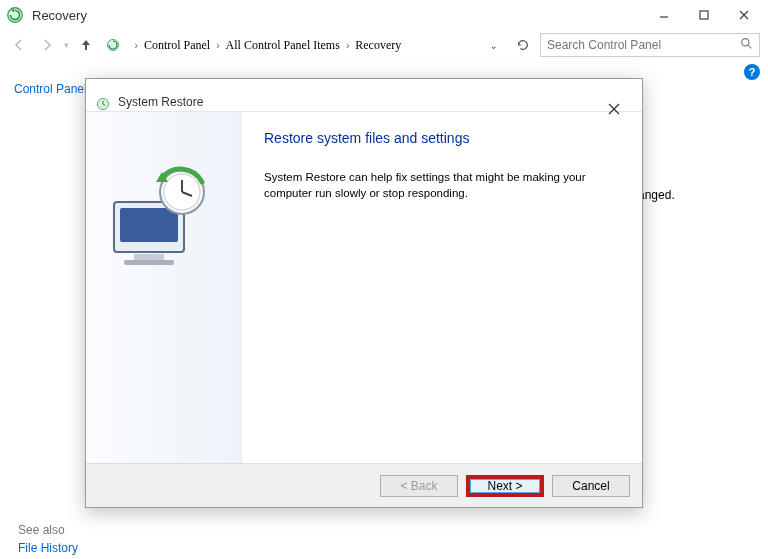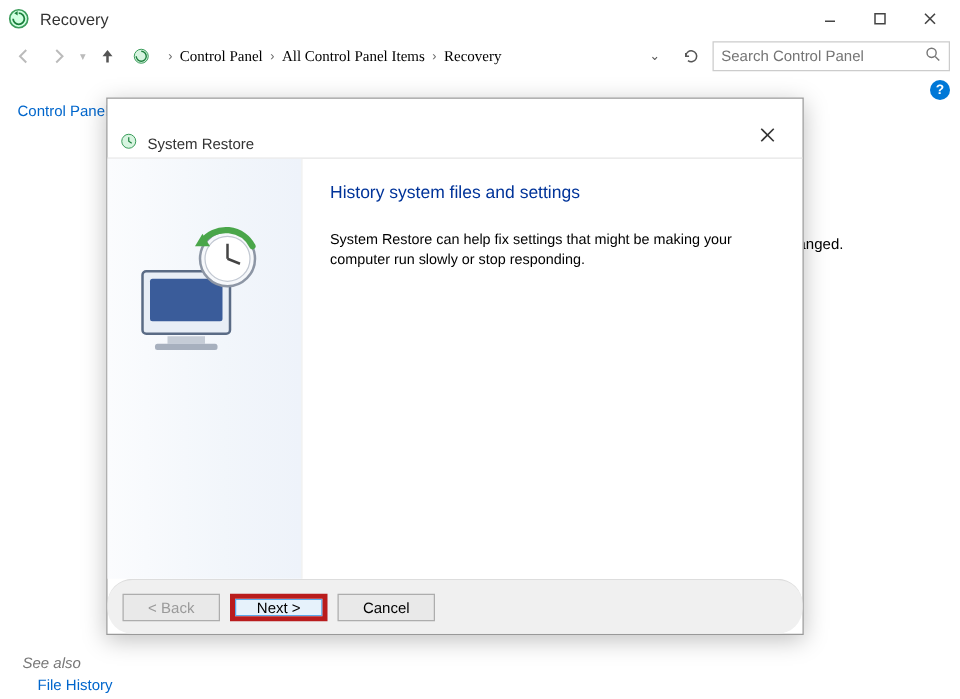--- a/index.html
+++ b/index.html
@@ -50,21 +50,21 @@
     flex:1;
     height: 24px;
     padding: 0 4px;
     color:#000;
   }
   .crumb-sep { color:#666; margin: 0 2px; font-size:10px; }
   .crumb { font-size:12px;font-family:Liberation Serif, serif; }
   .crumb-drop { color:#555; margin-left:auto; font-size:10px; padding-right:4px; }
   .refresh-box { width:22px; height:22px; display:flex; align-items:center; justify-content:center; color:#555;}
   .searchbox {
-    width: 190px; height: 24px;
+    width: 220px; height: 24px;
     border: 1px solid #ccc;
     display:flex; align-items:center;
     padding: 0 6px;
     color:#777;
     font-size:12px;
     background:#fff;
   }
   .searchbox input {
     border:none; outline:none; flex:1; font-size:12px; color:#333; background:transparent;
   }
@@ -75,22 +75,22 @@
     padding: 10px 14px;
     gap: 20px;
     height: calc(100% - 60px);
     position: relative;
   }
   .left-col {
     width: 150px;
     padding-top: 12px;
   }
   .cp-home { color: #0066cc; font-size:12px; }
-  .see-also { color:#777; position:absolute; bottom:22px; left:18px; font-size:12px;font-style:italic;}
-  .file-history { color:#0066cc; position:absolute; bottom:4px; left:30px; font-size:12px;}
+  .see-also { color:#777; position:absolute; bottom:22px; left:18px; font-size:12px;}
+  .file-history { color:#0066cc; position:absolute; bottom:4px; left:18px; font-size:12px;}
   .help-badge {
     position:absolute; top:4px; right:8px;
     width:16px; height:16px; border-radius:50%;
     background:#0078d7; color:#fff; font-size:11px; font-weight:bold;
     display:flex; align-items:center; justify-content:center;
   }
   .bg-text {
     position:absolute; left:600px; top:128px; color:#000; font-size:12px;
   }
 
@@ -98,23 +98,23 @@
   .dialog {
     position: absolute;
     left: 85px; top: 78px;
     width: 558px; height: 430px;
     background: #fff;
     border: 1px solid #999;
     box-shadow: 0 4px 18px rgba(0,0,0,.25);
     display:flex; flex-direction:column;
   }
   .dlg-titlebar {
-    height: 48px;
-    display:flex; align-items:flex-end;
-    padding: 4px 8px;
+    height: 30px;
+    display:flex; align-items:flex-start;
+    padding: 16px 8px;
     border-bottom: 1px solid #e5e5e5;
   }
   .dlg-titlebar .dlg-icon { width:18px; height:18px; display:flex; align-items:center; justify-content:center;}
   .dlg-title { margin-left:6px; font-size:12px; color:#333; }
   .dlg-close {
     margin-left:auto;
     width: 40px; height: 28px;
     display:flex; align-items:center; justify-content:center;
     color:#333; font-size:15px;
   }
@@ -136,22 +136,22 @@
     color:#000;
   }
   .dlg-heading {
     color:#003399; font-size:14px; margin-bottom:24px;
   }
   .dlg-para { font-size:11.5px; color:#000; margin-bottom:16px; line-height:1.35; max-width:340px;}
   .dlg-footer {
     height: 44px;
     border-top: 1px solid #ddd;
     background: #f0f0f0;
-    display:flex; align-items:center; justify-content:flex-start;
-    padding: 0 12px; gap:8px;border-radius:20px;
+    display:flex; align-items:center; justify-content:flex-end;
+    padding: 0 12px; gap:8px;
   }
   .wbtn {
     min-width: 78px; height: 22px;
     background: #e9e9e9;
     border: 1px solid #adadad;
     font-size:12px; color:#000;
     display:flex; align-items:center; justify-content:center;
     padding: 0 10px;
   }
   .wbtn.disabled { color:#9a9a9a; }
@@ -282,21 +282,21 @@
           <circle cx="78" cy="30" r="18" fill="#fff" stroke="#c2c8d2"></circle>
           <line x1="78" y1="30" x2="78" y2="18" stroke="#444" stroke-width="2"></line>
           <line x1="78" y1="30" x2="88" y2="34" stroke="#444" stroke-width="2"></line>
 
           <path d="M58 16 A24 24 0 0 1 98 20" fill="none" stroke="#4aa64a" stroke-width="5" stroke-linecap="round"></path>
           <path d="M58 10 L52 20 L64 20 Z" fill="#4aa64a"></path>
         </svg>
       </div>
     </div>
     <div class="dlg-main">
-      <div class="dlg-heading">History system files and settings</div>
+      <div class="dlg-heading">Restore system files and settings</div>
       <div class="dlg-para">System Restore can help fix settings that might be making your computer run slowly or stop responding.</div>
     </div>
   </div>
   <div class="dlg-footer">
     <div class="wbtn disabled">&lt; Back</div>
     <div class="wbtn primary">Next &gt;</div>
     <div class="wbtn">Cancel</div>
   </div>
 </div>
 

